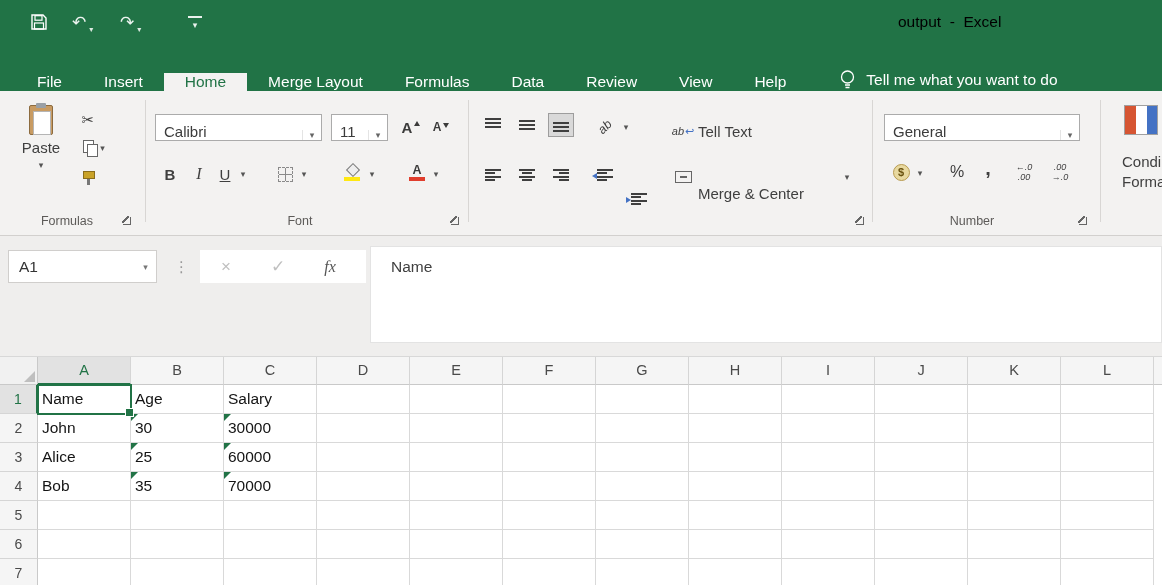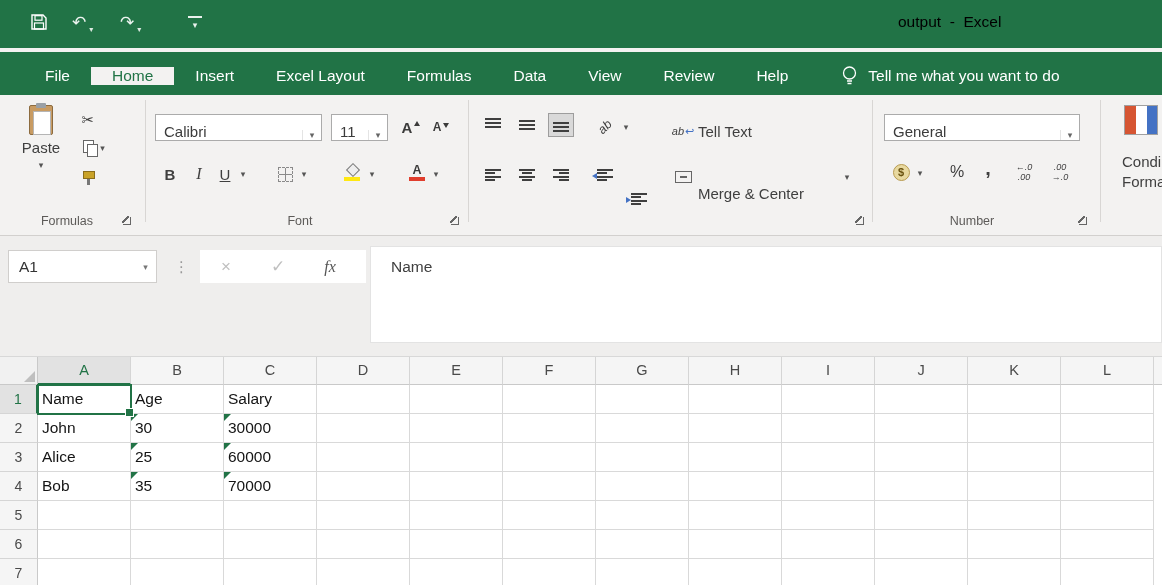--- a/index.html
+++ b/index.html
@@ -11,21 +11,21 @@
   .app{position:relative;width:1162px;height:585px;overflow:hidden;background:var(--ribbon-bg)}
 
   
   .titlebar{position:absolute;left:0;top:0;right:0;height:48px;background:var(--titlebar)}
   .qat-btn{position:absolute;top:13px;display:flex;align-items:flex-start;color:rgba(255,255,255,.92);font-size:17px;line-height:20px;cursor:pointer}
   .qat-btn .dd{font-size:8px;margin-left:3px;margin-top:7px;color:rgba(255,255,255,.85)}
   .qat-custom{position:absolute;left:188px;top:16px;color:rgba(255,255,255,.9);font-size:9px;border-top:2px solid rgba(255,255,255,.9);padding-top:2px;text-align:center;width:14px;cursor:pointer}
   .win-title{position:absolute;left:898px;top:13px;color:#000000;font-size:15.5px;white-space:pre}
 
   
-  .tabbar{position:absolute;left:0;top:52px;right:0;height:47px;background:var(--titlebar);display:flex;align-items:center;padding-left:24px}
+  .tabbar{position:absolute;left:0;top:44px;right:0;height:47px;background:var(--titlebar);display:flex;align-items:flex-end;padding-left:16px}
   .tab{display:flex;align-items:center;padding:0 21px;color:#fff;font-size:15.5px;cursor:pointer;white-space:nowrap}
   .tab.active{background:var(--ribbon-bg);color:var(--green)}
   .tellme{display:flex;align-items:center;gap:10px;color:#fff;font-size:15.5px;margin-left:32px;cursor:pointer;white-space:nowrap}
 
   
   .ribbon{position:absolute;left:0;top:95px;right:0;height:141px;background:var(--ribbon-bg);border-bottom:1px solid #D2D0CE}
   .vsep{position:absolute;top:5px;height:122px;width:1px;background:#D8D6D4}
   .glabel{position:absolute;top:119px;font-size:12.5px;color:#5c5a58;text-align:center;white-space:nowrap}
   .launcher{position:absolute;top:119px;width:13px;height:13px;cursor:pointer}
   .launcher::before{content:"";position:absolute;right:2px;bottom:2px;width:7px;height:7px;border-right:1.4px solid #666;border-bottom:1.4px solid #666}
@@ -151,27 +151,27 @@
     </span>
     <span class="qat-custom">
       <span>▾</span>
     </span>
     <div class="win-title">output  -  Excel</div>
   </div>
 
   <div class="tabbar">
     <div style="display:flex">
         <div class="tab">File</div>
+        <div class="tab">Insert</div>
         <div class="tab active">Home</div>
-        <div class="tab">Insert</div>
-        <div class="tab">Excel Layout</div>
+        <div class="tab">Merge Layout</div>
         <div class="tab">Formulas</div>
         <div class="tab">Data</div>
+        <div class="tab">Review</div>
         <div class="tab">View</div>
-        <div class="tab">Review</div>
         <div class="tab">Help</div>
       </div>
     <div class="tellme">
       <svg width="17" height="22" viewBox="0 0 17 22">
         <circle cx="8.5" cy="8" r="6" fill="none" stroke="#fff" stroke-width="1.3"></circle>
         <path d="M6 16h5M6.5 18.5h4" stroke="#fff" stroke-width="1.3" fill="none"></path>
       </svg>
       <span>Tell me what you want to do</span>
     </div>
   </div>

